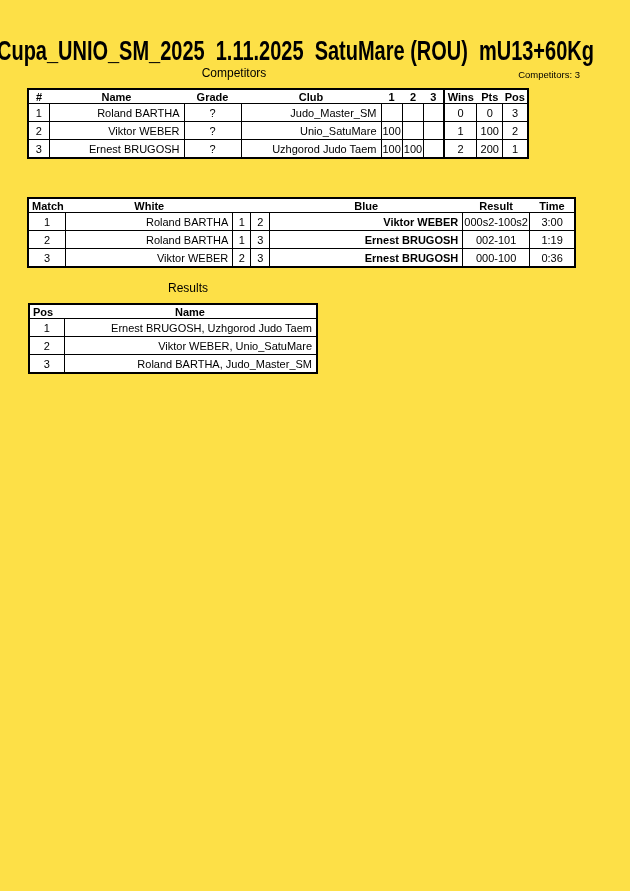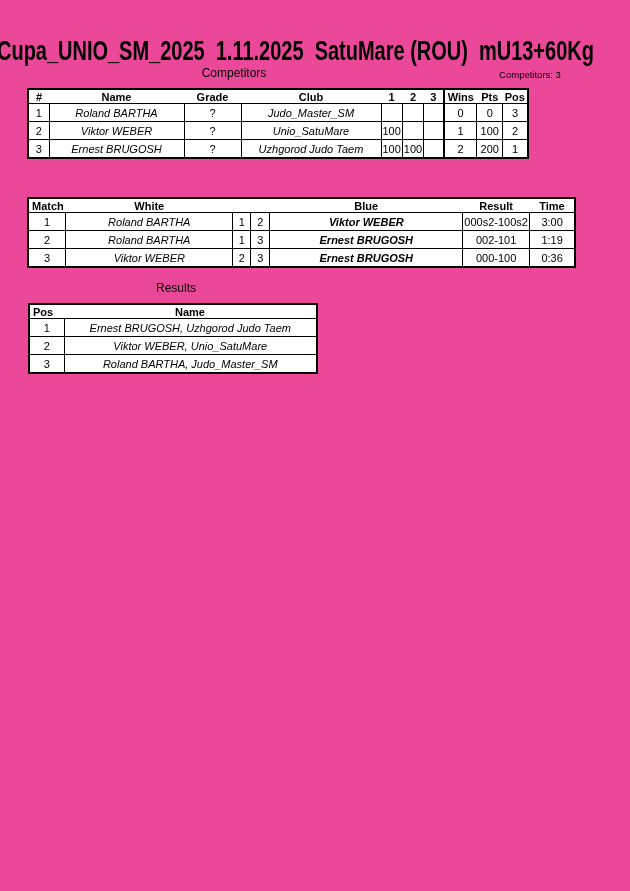--- a/index.html
+++ b/index.html
@@ -1,51 +1,51 @@
 <!DOCTYPE html>
 <html><head>
 <meta charset="utf-8">
 <style>
   html,body { margin:0; padding:0; }
   body { background:#fff; font-family:"Liberation Sans", sans-serif; color:#000; }
   .page {
-    position:relative; width:630px; height:891px; background:#ec4899;
+    position:relative; width:630px; height:891px; background:#fde047;
     overflow:hidden;
   }
   .page-title {
     position:absolute; top:38px; left:-3px;
     font-size:27px; font-weight:bold; line-height:1.0;
     white-space:pre; transform:scaleX(0.74); transform-origin:0 0;
     color:#000;
   }
   .section-label { position:absolute; font-size:12px; font-weight:normal; text-align:center; }
   .lbl-competitors { top:66px; left:27px; width:414px; }
   .lbl-matches     { top:177px; left:27px; width:545px; }
-  .lbl-results     { top:281px; left:32px; width:288px; }
+  .lbl-results     { top:281px; left:44px; width:288px; }
   .competitors-count {
     position:absolute; top:69px; left:480px; width:100px;
-    font-size:9.5px; text-align:center;
+    font-size:9.5px; text-align:right;
   }
   table.tbl {
     position:absolute; border-collapse:collapse; table-layout:fixed;
     border:2px solid #000; background:#fff; font-size:11px; color:#000;
   }
   .tbl td {
     border:1px solid #000; height:17px; padding:0 4px;
     white-space:nowrap; overflow:hidden;
   }
   .tbl th {
     border:none; border-bottom:1px solid #000;
     height:13px; padding:0 2px; font-size:11px; font-weight:bold;
     white-space:nowrap; overflow:hidden; text-align:center;
   }
   .tbl-competitors { top:88px; left:27px; }
   .tbl-matches     { top:197px; left:27px; }
   .tbl-results     { top:303px; left:28px; }
-  .tl { text-align:center;font-style:italic; }
+  .tl { text-align:right; }
   .tc { text-align:center; }
   .p0 { padding:0 1px !important; }
   .thick-l { border-left:2px solid #000 !important;margin-top:16px; }
   .bold { font-weight:bold; }
   th.hleft { text-align:left; padding-left:3px; }
 </style>
 </head>
 <body>
 
 <div class="page">

